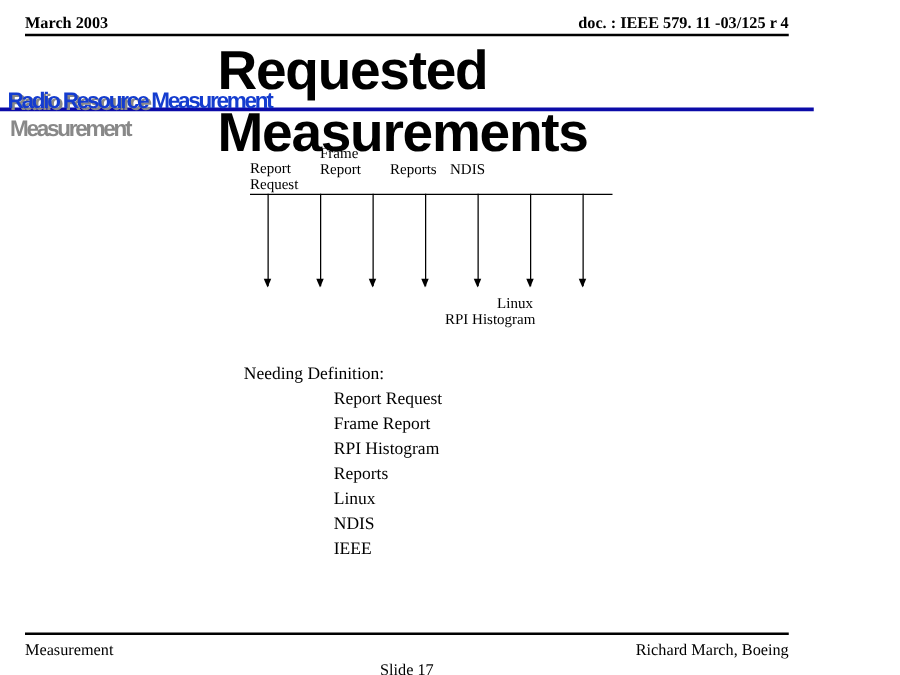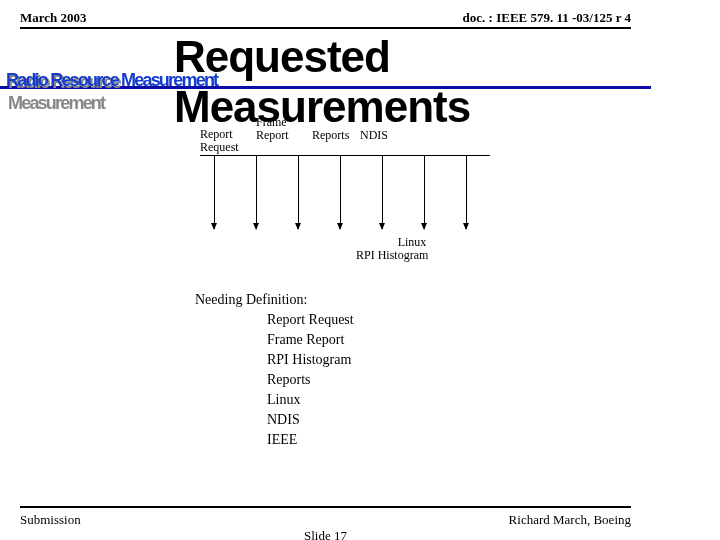--- a/index.html
+++ b/index.html
@@ -94,19 +94,19 @@
     <div class="indent">RPI Histogram</div>
     <div class="indent">Reports</div>
     <div class="indent">Linux</div>
     <div class="indent">NDIS</div>
     <div class="indent">IEEE</div>
   </div>
 
   <div class="ftr">
     <div class="rule"></div>
     <div class="row">
-      <span>Submission</span>
+      <span>Measurement</span>
       <span>Richard March, Boeing</span>
     </div>
     <div class="center">Slide 17</div>
   </div>
 
 </div>
 
 </body></html>

